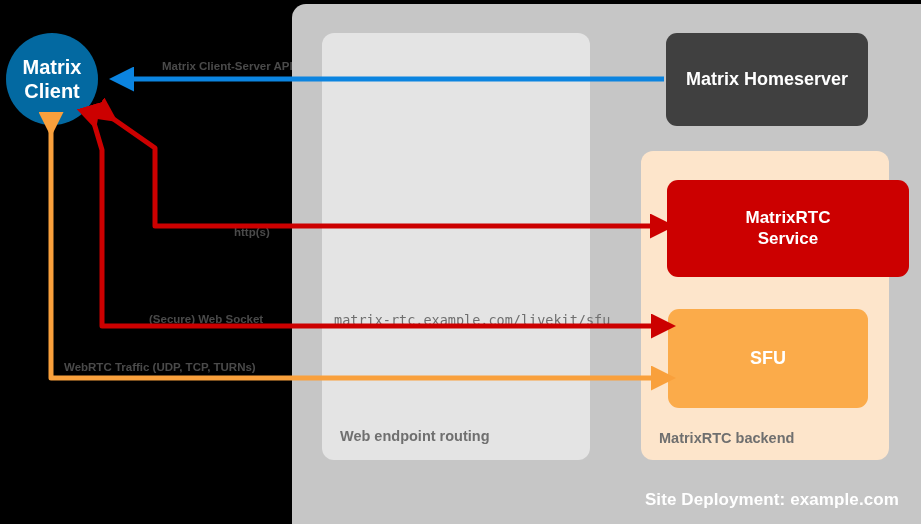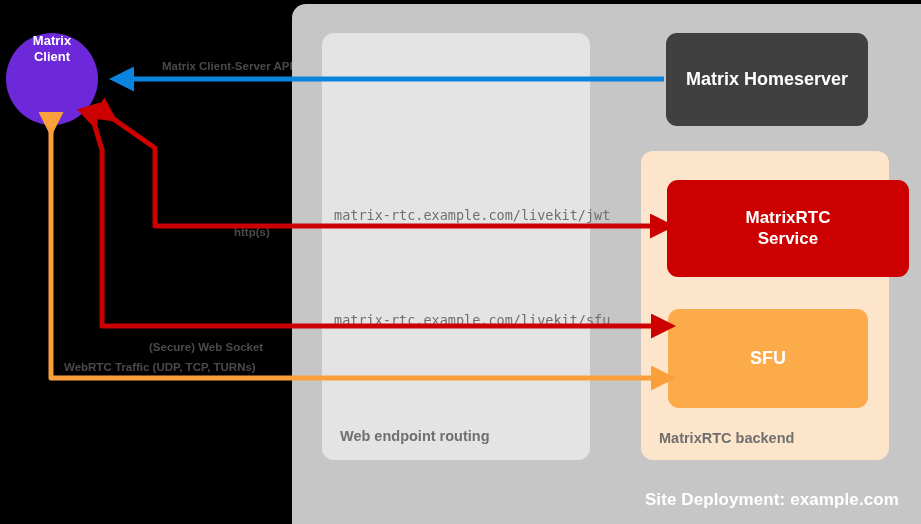--- a/index.html
+++ b/index.html
@@ -33,36 +33,36 @@
   }
   .node{
     position:absolute;display:flex;align-items:center;justify-content:center;
     text-align:center;color:#fff;font-weight:bold;border-radius:11px;line-height:1.22;
   }
   .node-homeserver{left:666px;top:33px;width:202px;height:93px;background:#404040;font-size:18px;}
   .node-auth{left:667px;top:180px;width:242px;height:97px;background:#cc0000;font-size:17px;}
   .node-sfu{left:668px;top:309px;width:200px;height:99px;background:#fbab4a;font-size:18px;}
   .client-circle{
     position:absolute;left:6px;top:33px;width:92px;height:92px;border-radius:50%;
-    background:#6d28d9;display:flex;align-items:flex-start;justify-content:center;
-    text-align:center;color:#fff;font-weight:bold;font-size:13px;line-height:1.2;
+    background:#0369a1;display:flex;align-items:center;justify-content:center;
+    text-align:center;color:#fff;font-weight:bold;font-size:20px;line-height:1.2;
   }
   .endpoint{
     position:absolute;color:#6f6f6f;font-size:13.5px;
     font-family:"DejaVu Sans Mono", monospace;white-space:nowrap;
   }
   .ep-1{left:334px;top:62px;}
   .ep-2{left:334px;top:207px;}
   .ep-3{left:334px;top:312px;}
   .flowlabel{
     position:absolute;color:#4a4a4a;font-size:11.5px;font-weight:bold;white-space:nowrap;
   }
   .fl-csapi{left:134px;top:60px;padding-left:28px;}
   .fl-http{left:234px;top:208px;margin-top:18px;}
-  .fl-ws{left:149px;top:313px;margin-top:28px;}
+  .fl-ws{left:149px;top:313px;}
   .fl-webrtc{left:64px;top:361px;}
   svg.arrows{position:absolute;left:0;top:0;width:921px;height:524px;pointer-events:none;}
 </style>
 </head>
 <body>
 
 <div id="stage">
 
   <div class="site-container">
     <div class="site-label">Site Deployment: example.com</div>
@@ -91,21 +91,20 @@
     <span>SFU</span>
   </div>
 
   <div class="client-circle">
     <div>
       <div>Matrix</div>
       <div>Client</div>
     </div>
   </div>
 
-  <div class="endpoint ep-2">matrix-rtc.example.com/livekit/jwt</div>
   <div class="endpoint ep-3">matrix-rtc.example.com/livekit/sfu</div>
 
   <div class="flowlabel fl-csapi">Matrix Client-Server API</div>
   <div class="flowlabel fl-http">http(s)</div>
   <div class="flowlabel fl-ws">(Secure) Web Socket</div>
   <div class="flowlabel fl-webrtc">WebRTC Traffic (UDP, TCP, TURNs)</div>
 
   <svg class="arrows" viewBox="0 0 921 524">
     <defs>
       <marker id="head-blue" markerWidth="5" markerHeight="5" refX="3.6" refY="2.5" orient="auto">

